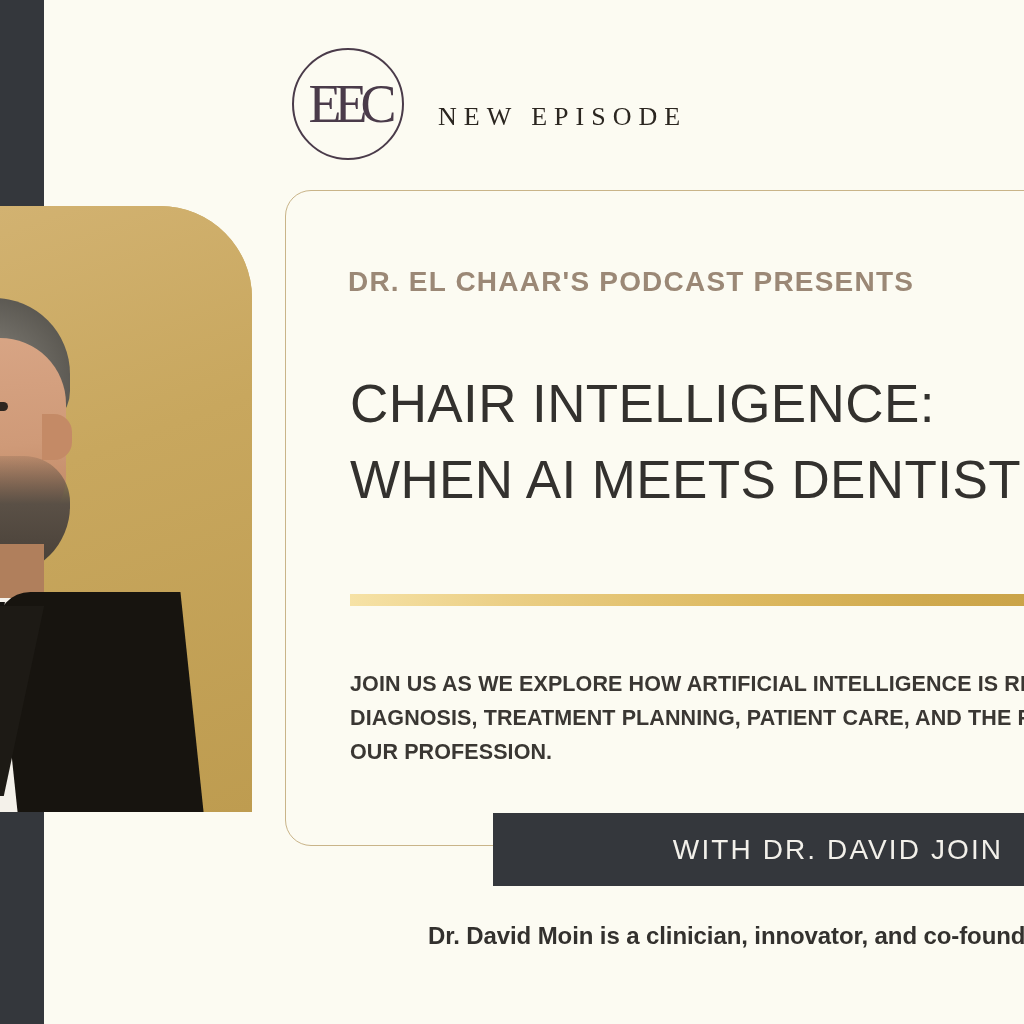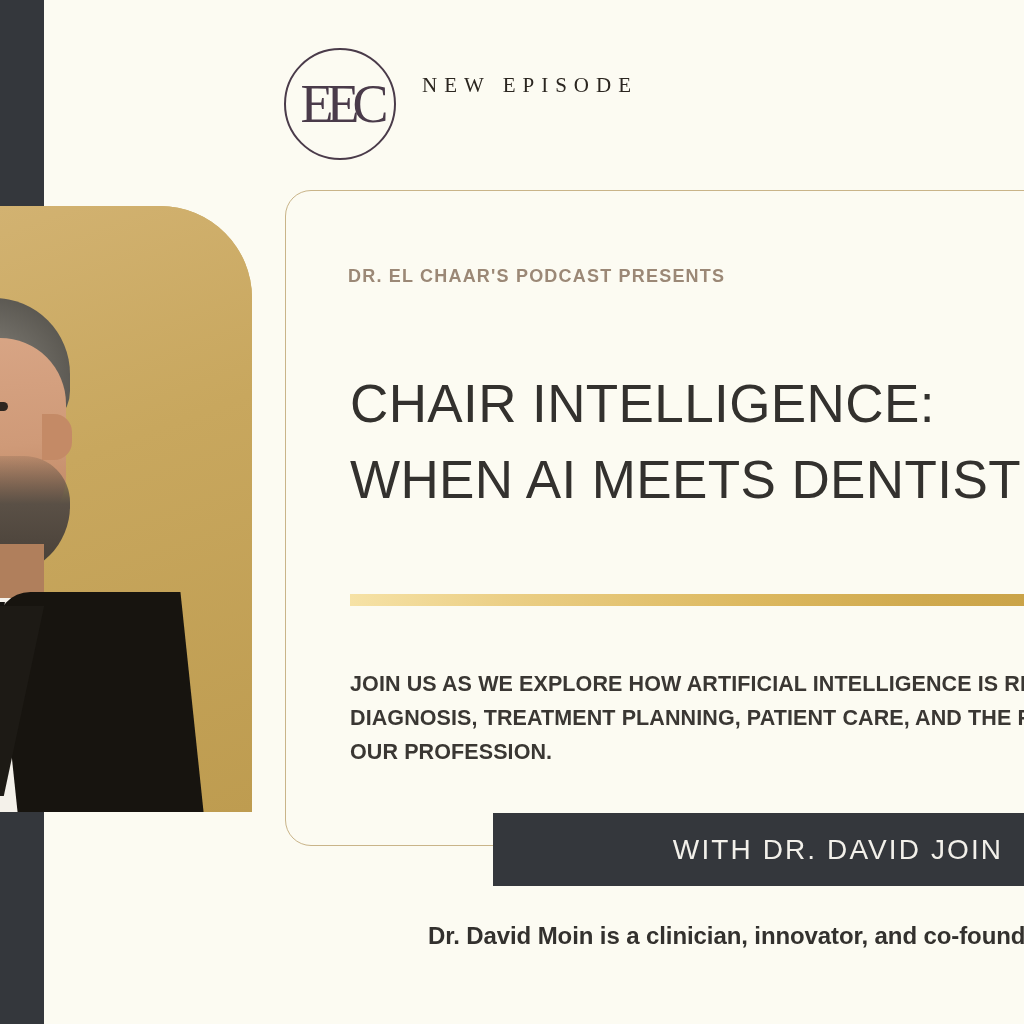--- a/index.html
+++ b/index.html
@@ -145,46 +145,46 @@
     top: 400px;
     width: 46px;
     height: 190px;
     background: #1d1a15;
     transform: skewX(-12deg);
   }
 
   
   .header {
     position: absolute;
-    left: 284px;
+    left: 292px;
     top: 48px;
     display: flex;
-    align-items: flex-start;
-    gap: 26px;
+    align-items: center;
+    gap: 34px;
   }
   .logo-mark {
     width: 108px;
     height: 108px;
     border: 2px solid #4a3b4a;
     border-radius: 50%;
     display: flex;
     align-items: center;
     justify-content: center;
   }
   .logo-text {
     font-family: "Liberation Serif", serif;
     font-size: 54px;
     line-height: 1;
     color: #4a3b4a;
     letter-spacing: -7px;
     padding-left: 2px;
   }
   .new-episode {
     font-family: "Liberation Serif", serif;
-    font-size: 21px;
+    font-size: 26px;
     letter-spacing: 7px;
     color: #2b2620;
     white-space: nowrap;
     margin-top: 25px;
   }
 
   
   .card {
     position: absolute;
     left: 285px;
@@ -194,21 +194,21 @@
     border: 1px solid #C9B489;
     border-radius: 26px;
     background: transparent;
     box-sizing: border-box;
   }
 
   .eyebrow {
     position: absolute;
     left: 348px;
     top: 266px;
-    font-size: 18px;
+    font-size: 28px;
     font-weight: bold;
     letter-spacing: 1.2px;
     color: #9B8876;
     white-space: nowrap;
   }
 
   .title {
     position: absolute;
     left: 350px;
     top: 366px;

